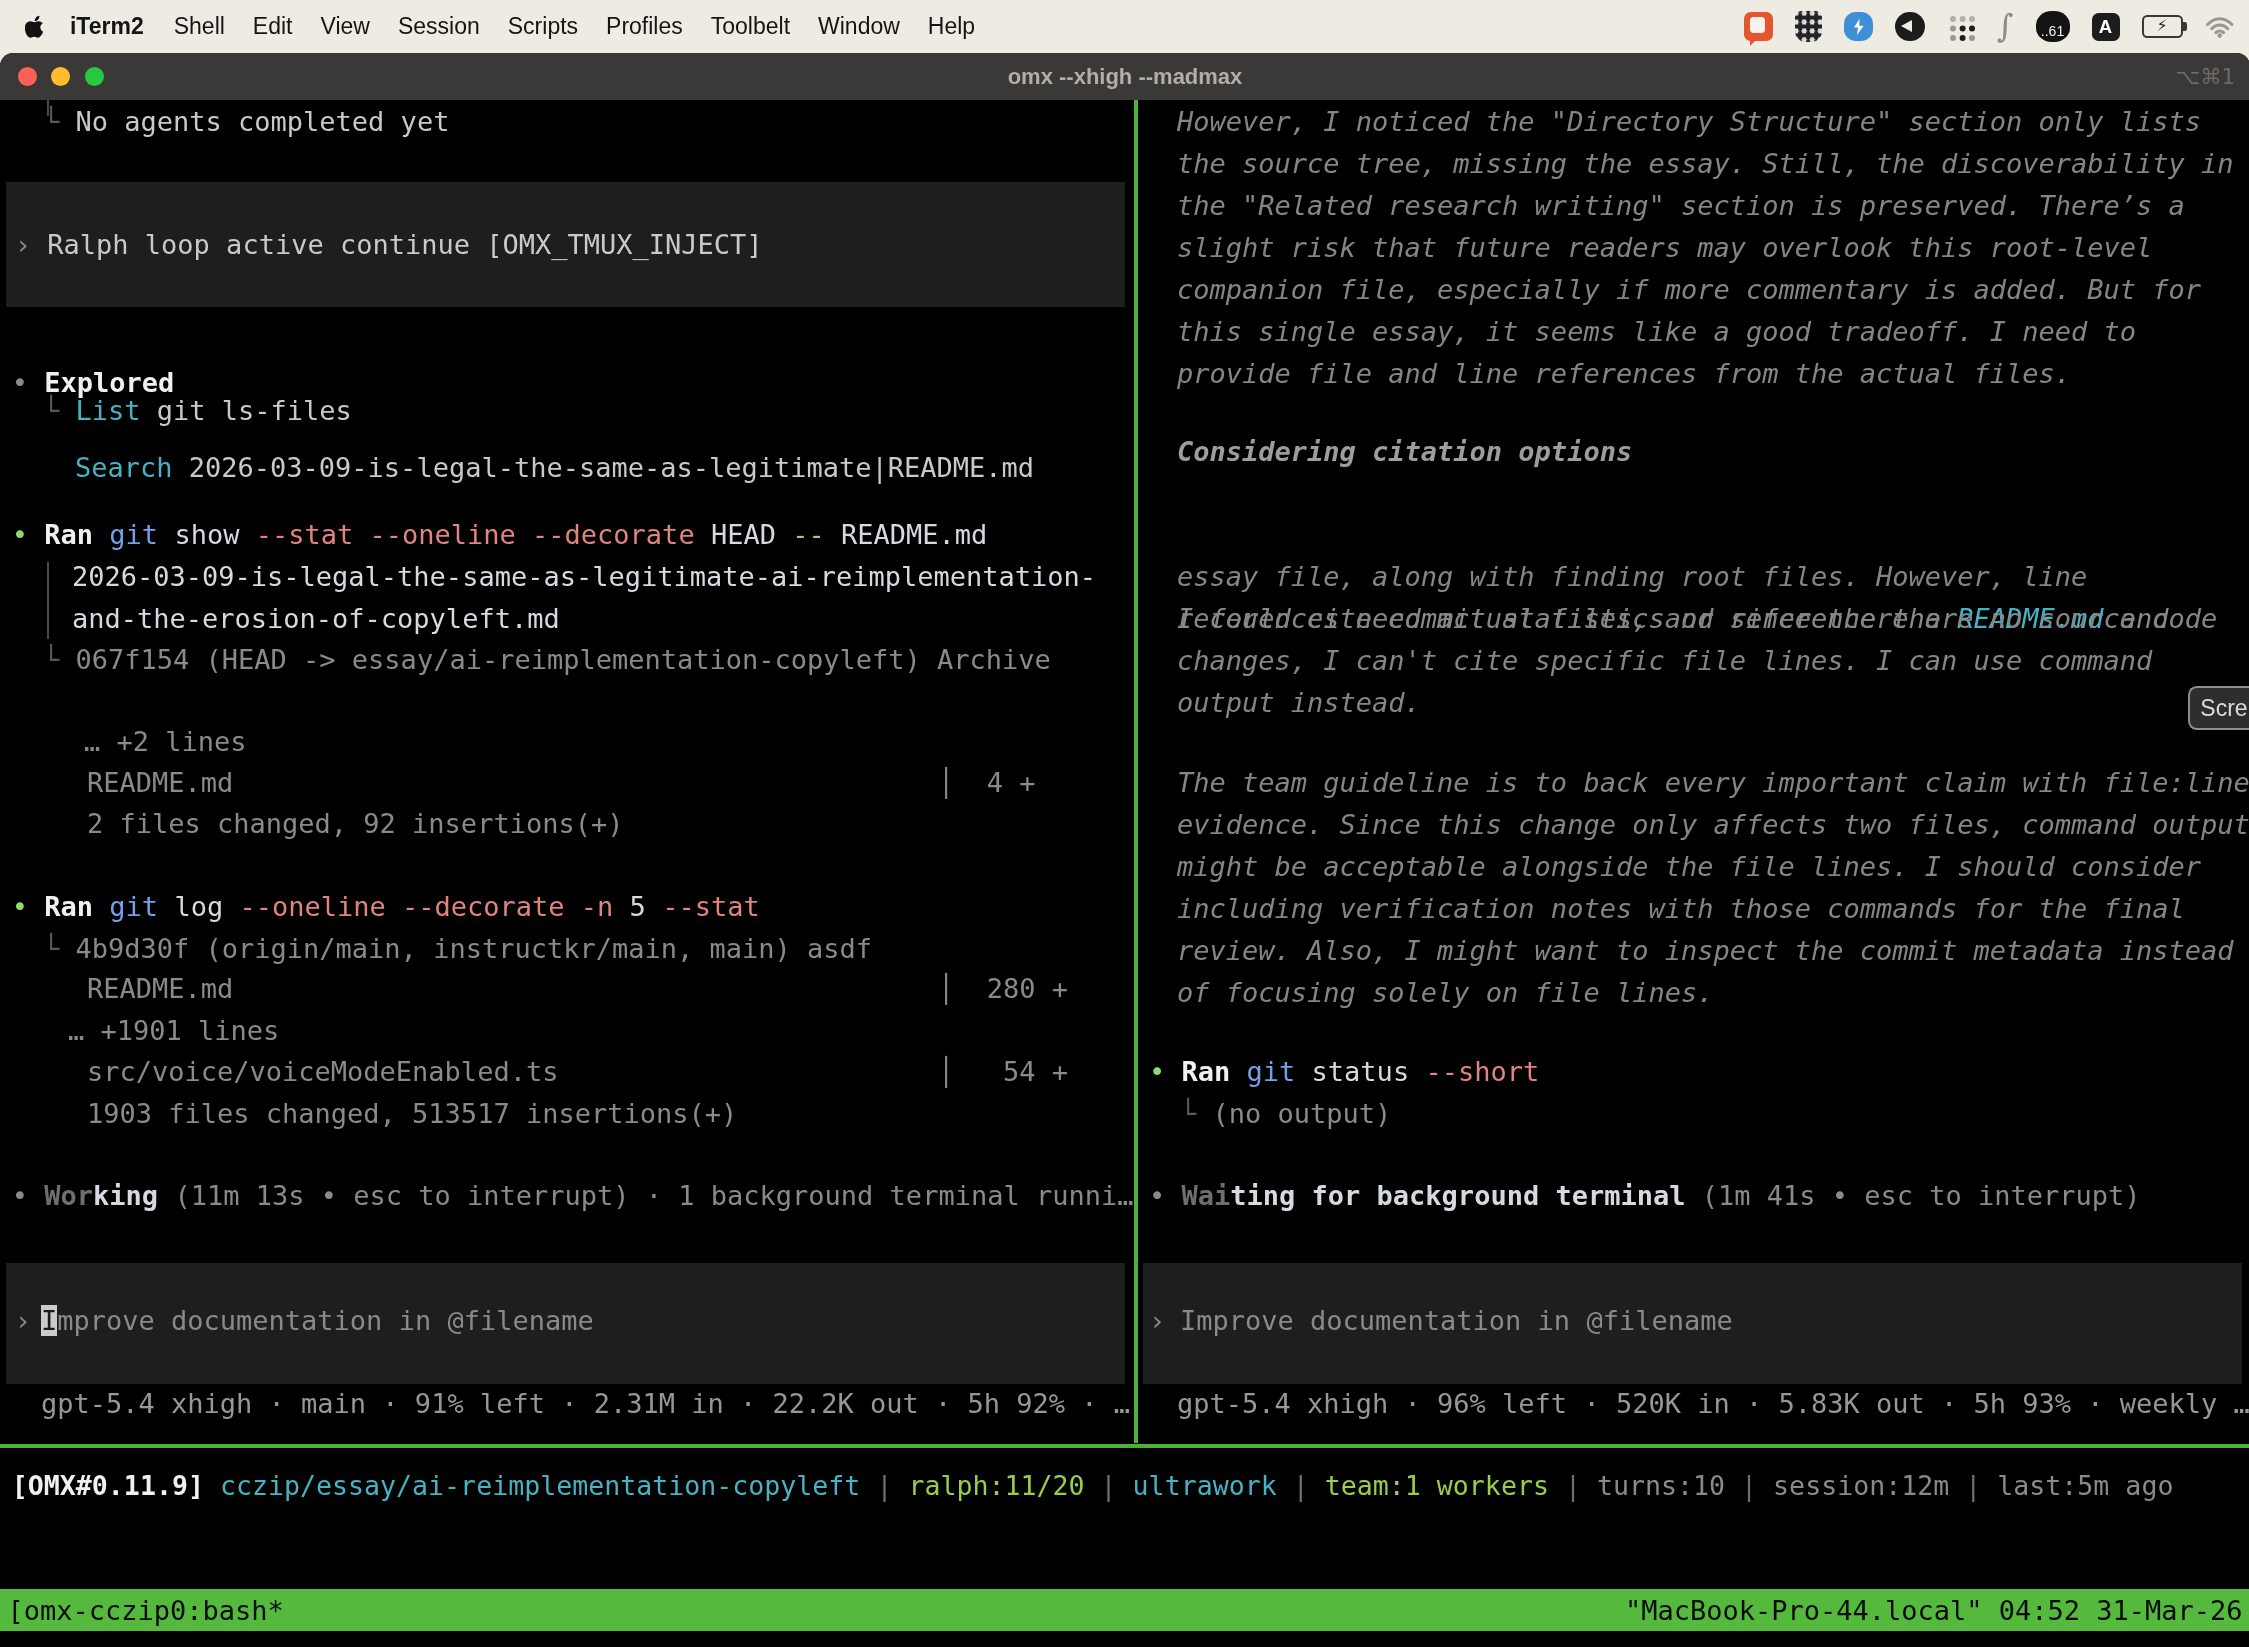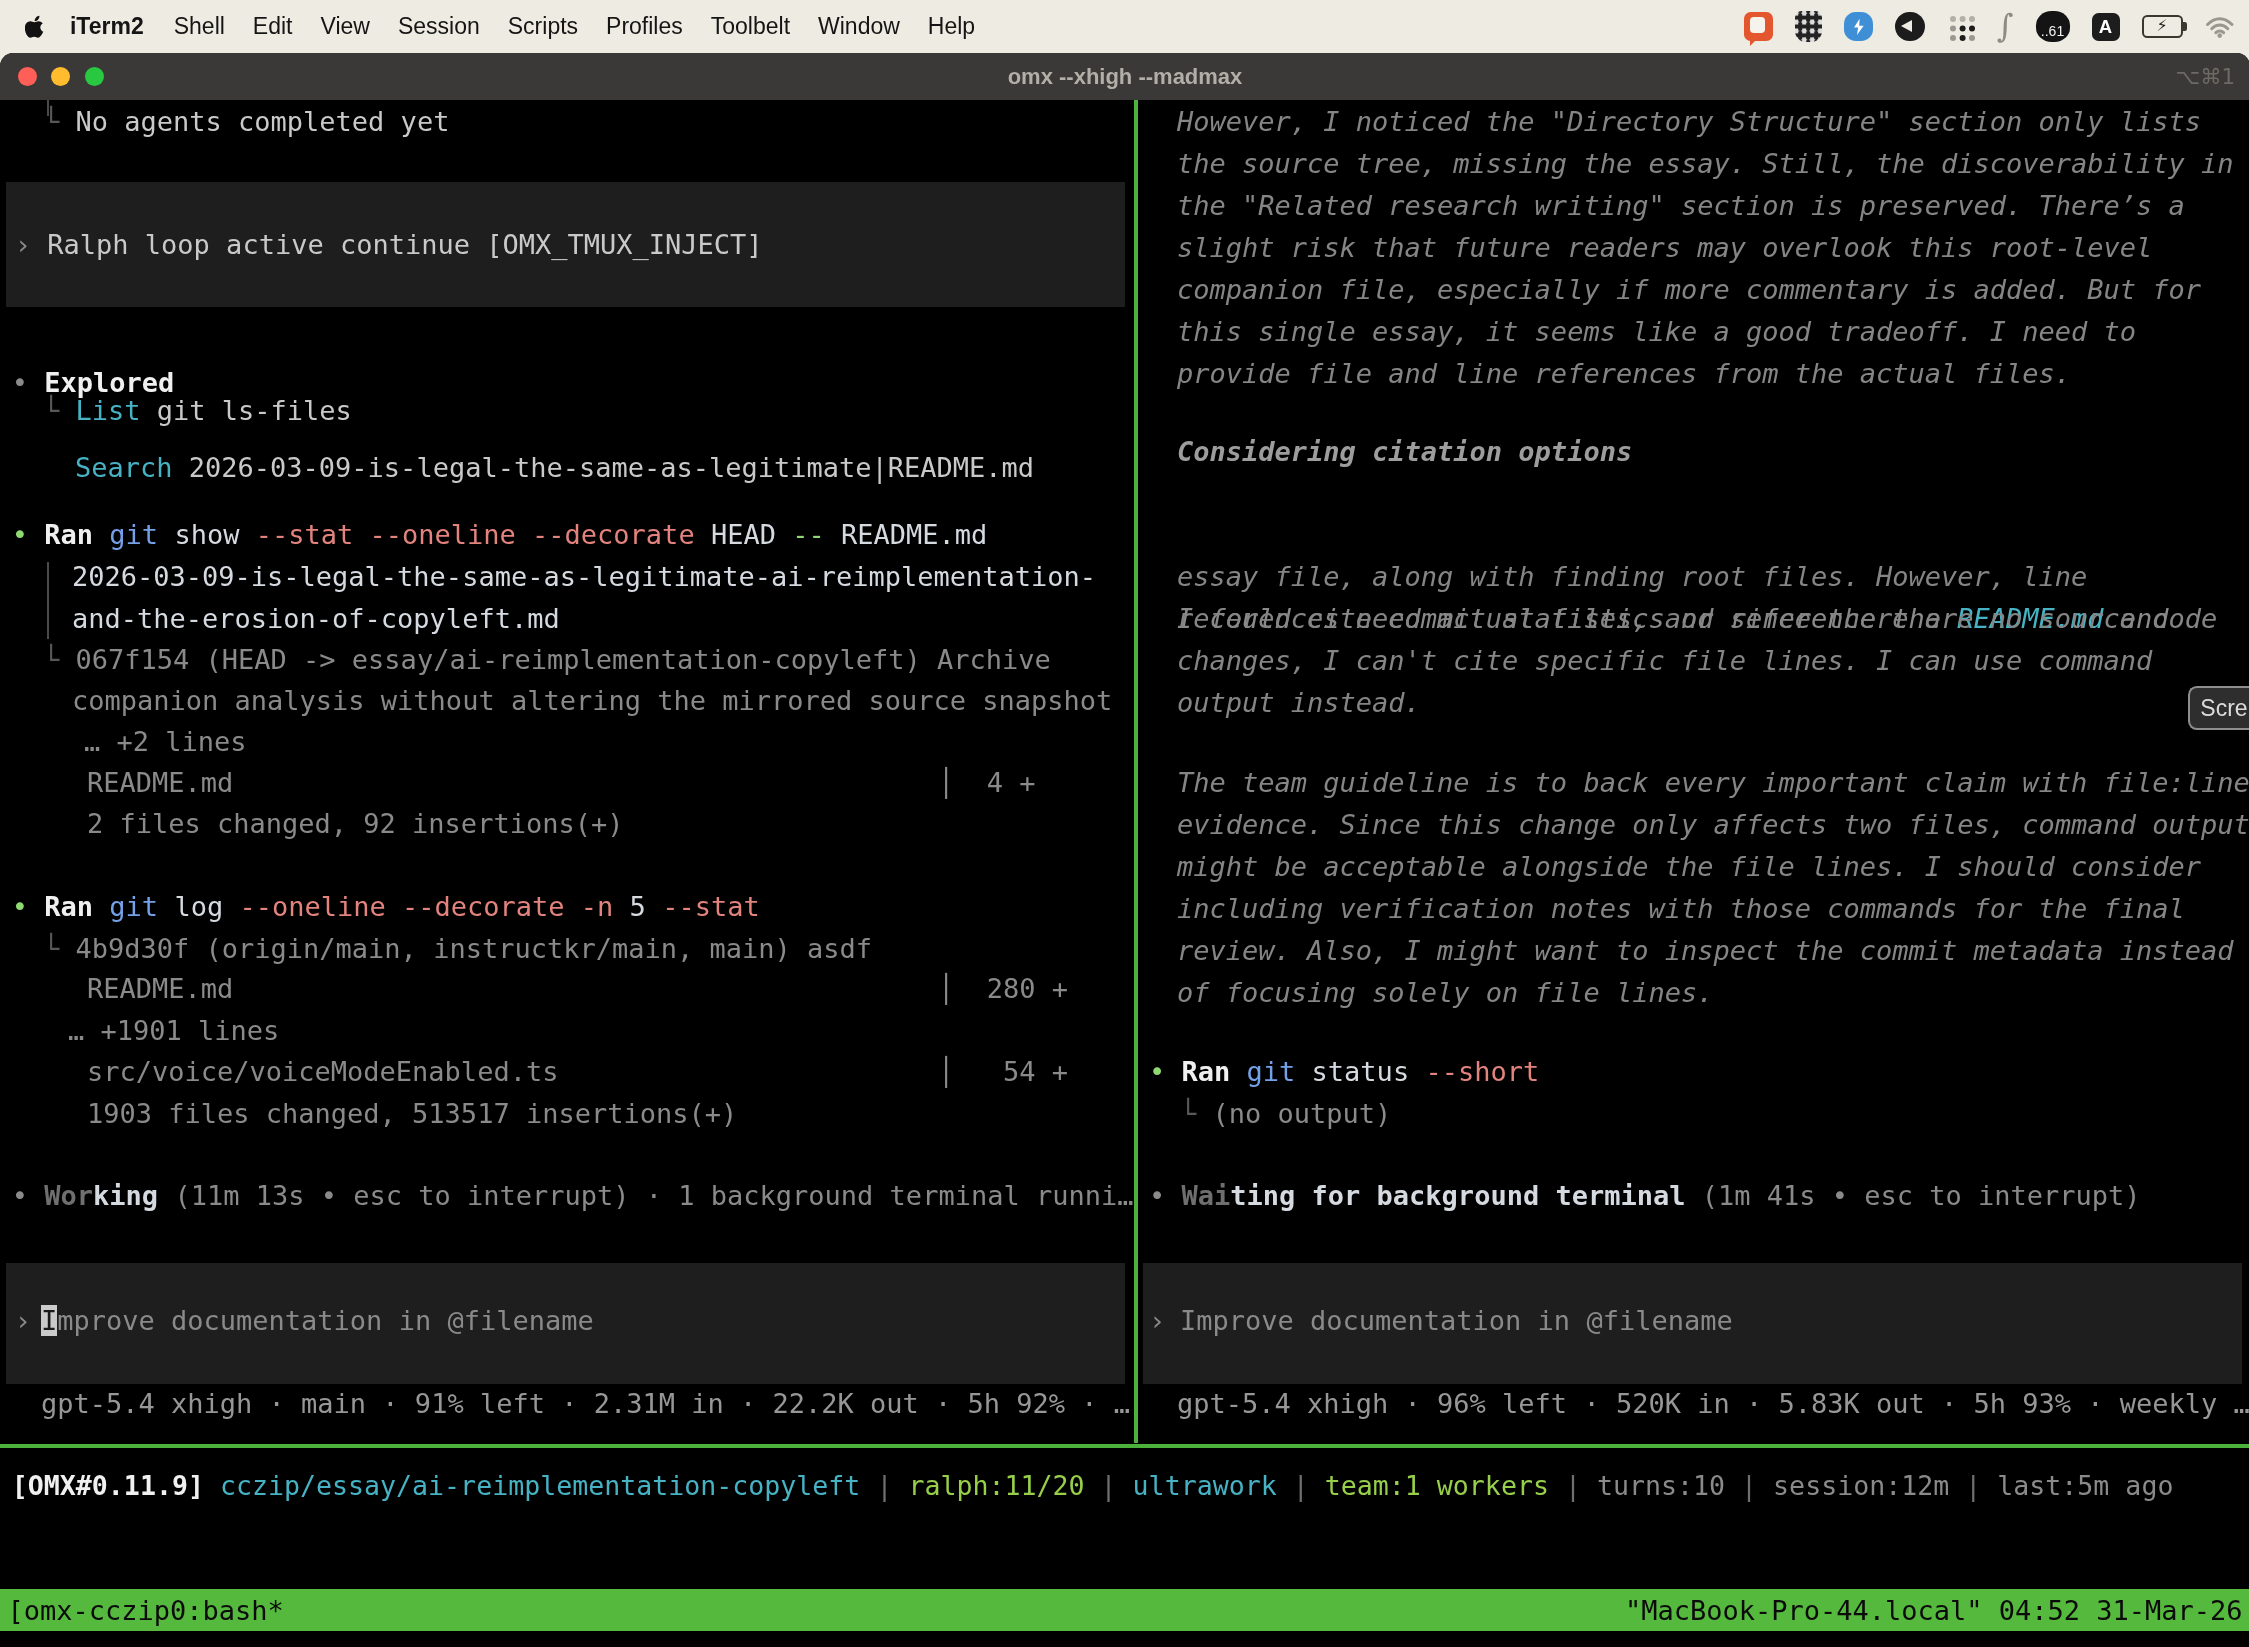--- a/index.html
+++ b/index.html
@@ -131,21 +131,20 @@
 
     <div class="l" style="left:11.8px;top:309px;"><span class="tok-gray">• </span><span class="tok-white b">Explored</span></div>
     <div class="l" style="left:43px;top:337px;"><span class="tok-dim">└ </span><span class="tok-teal">List</span><span class="tok-fg"> git ls-files</span></div>
     <div class="l" style="left:75px;top:378px;margin-top:16px;"><span class="tok-teal">Search</span><span class="tok-fg"> 2026-03-09-is-legal-the-same-as-legitimate|README.md</span></div>
 
     <div class="l" style="left:11.8px;top:461px;"><span class="tok-green">• </span><span class="tok-white b">Ran</span><span class="tok-lav"> </span><span class="tok-blue">git</span><span class="tok-lav"> show </span><span class="tok-salmon">--stat</span><span class="tok-lav"> </span><span class="tok-salmon">--oneline</span><span class="tok-lav"> </span><span class="tok-salmon">--decorate</span><span class="tok-lav"> HEAD </span><span class="tok-green">--</span><span class="tok-lav"> README.md</span></div>
     <div class="vstub" style="left:47px;top:509px;width:2.2px;height:77px;"></div>
     <div class="l lav" style="left:72px;top:503px;">2026-03-09-is-legal-the-same-as-legitimate-ai-reimplementation-</div>
     <div class="l lav" style="left:72px;top:545px;">and-the-erosion-of-copyleft.md</div>
     <div class="l" style="left:43px;top:586px;"><span class="tok-dim">└ </span><span class="tok-gray">067f154 (HEAD -&gt; essay/ai-reimplementation-copyleft) Archive</span></div>
-    <div class="l gray" style="left:72px;top:627px;">companion analysis without altering the mirrored source snapshot</div>
     <div class="l gray" style="left:84px;top:668px;">… +2 lines</div>
     <div class="l gray" style="left:87px;top:709px;">README.md</div>
     <div class="l gray" style="left:938px;top:709px;">│  4 +</div>
     <div class="l gray" style="left:87px;top:750px;">2 files changed, 92 insertions(+)</div>
 
     <div class="l" style="left:11.8px;top:833px;"><span class="tok-green">• </span><span class="tok-white b">Ran</span><span class="tok-lav"> </span><span class="tok-blue">git</span><span class="tok-lav"> log </span><span class="tok-salmon">--oneline</span><span class="tok-lav"> </span><span class="tok-salmon">--decorate</span><span class="tok-lav"> </span><span class="tok-salmon">-n</span><span class="tok-lav"> 5 </span><span class="tok-salmon">--stat</span></div>
     <div class="l" style="left:43px;top:875px;"><span class="tok-dim">└ </span><span class="tok-gray">4b9d30f (origin/main, instructkr/main, main) asdf</span></div>
     <div class="l gray" style="left:87px;top:915px;">README.md</div>
     <div class="l gray" style="left:938px;top:915px;">│  280 +</div>
     <div class="l gray" style="left:68px;top:957px;">… +1901 lines</div>

